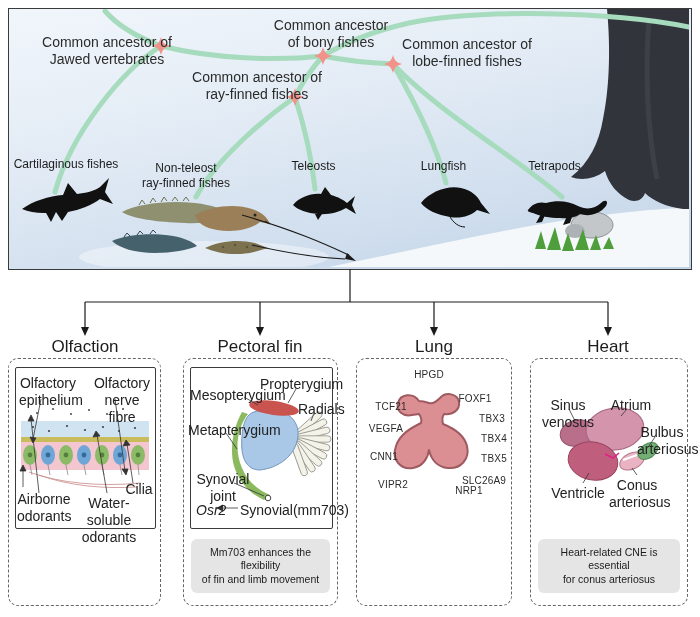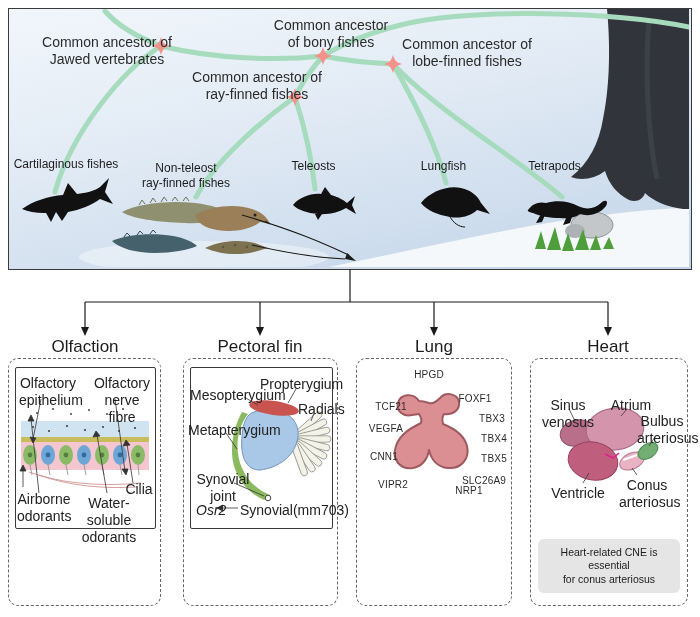--- a/index.html
+++ b/index.html
@@ -227,20 +227,22 @@
     </g>
     <polygon points="32,149 39,145.5 39,152.5" fill="#333"></polygon>
   </svg>
   <div class="lbl sm" style="left:6px;top:28px;width:74px;">Mesopterygium</div>
   <div class="lbl sm" style="left:76px;top:17px;width:72px;">Propterygium</div>
   <div class="lbl sm" style="left:114px;top:42px;width:36px;">Radials</div>
   <div class="lbl sm" style="left:4px;top:63px;width:76px;">Metapterygium</div>
   <div class="lbl sm" style="left:6px;top:112px;width:66px;">Synovial joint</div>
   <div class="lbl sm ital" style="left:12px;top:143px;width:28px;">Osr2</div>
   <div class="lbl sm" style="left:56px;top:143px;width:92px;">Synovial(mm703)</div>
+  <div class="summary">Mm703 enhances the flexibility
+of fin and limb movement</div>
 </div>
 
 <div class="panel" style="left:356px;width:156px;">
   <svg width="156" height="248" viewBox="0 0 156 248">
     <path fill="#db8f93" stroke="#9e5a60" stroke-width="2" stroke-linejoin="round" d="M 62 42 C 56 33 43 35 41 44 C 39 52 46 58 55 56 L 62 55 C 64 58 65 61 64 64 C 54 69 43 75 39 87 C 34 101 44 111 56 109 C 66 107 71 99 72 91 C 74 100 80 108 91 109 C 104 110 113 100 110 87 C 107 75 96 69 86 65 C 85 61 85 58 87 55 C 96 56 103 51 102 43 C 101 35 89 32 83 39 C 79 43 75 45 72 44 C 69 43 66 42 62 42 Z"></path>
   </svg>
   <div class="gene" style="left:52px;top:10px;width:40px;">HPGD</div>
   <div class="gene" style="left:96px;top:34px;width:44px;">FOXF1</div>
   <div class="gene" style="left:14px;top:42px;width:40px;">TCF21</div>
   <div class="gene" style="left:118px;top:54px;width:34px;">TBX3</div>
@@ -265,20 +267,20 @@
     <g stroke="#333" stroke-width="0.8" fill="none">
       <path d="M 38 50 L 44 62"></path>
       <path d="M 96 50 L 90 57"></path>
       <path d="M 124 78 L 118 87"></path>
       <path d="M 52 124 L 58 114"></path>
       <path d="M 106 116 L 101 109"></path>
     </g>
   </svg>
   <div class="lbl sm" style="left:4px;top:38px;width:66px;">Sinus venosus</div>
   <div class="lbl sm" style="left:78px;top:38px;width:44px;">Atrium</div>
-  <div class="lbl sm" style="left:106px;top:54px;width:50px;">Bulbus
+  <div class="lbl sm" style="left:106px;top:65px;width:50px;">Bulbus
 arteriosus</div>
   <div class="lbl sm" style="left:20px;top:126px;width:54px;">Ventricle</div>
-  <div class="lbl sm" style="left:88px;top:118px;width:56px;">Conus
+  <div class="lbl sm" style="left:78px;top:118px;width:56px;">Conus
 arteriosus</div>
   <div class="summary">Heart-related CNE is essential
 for conus arteriosus</div>
 </div>
 
 </body></html>

